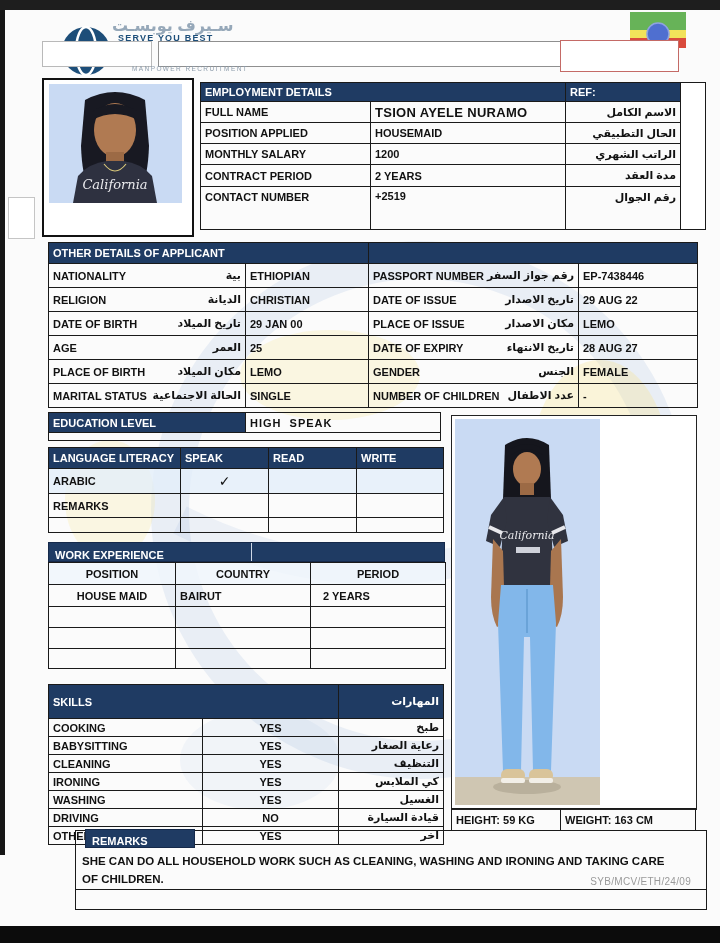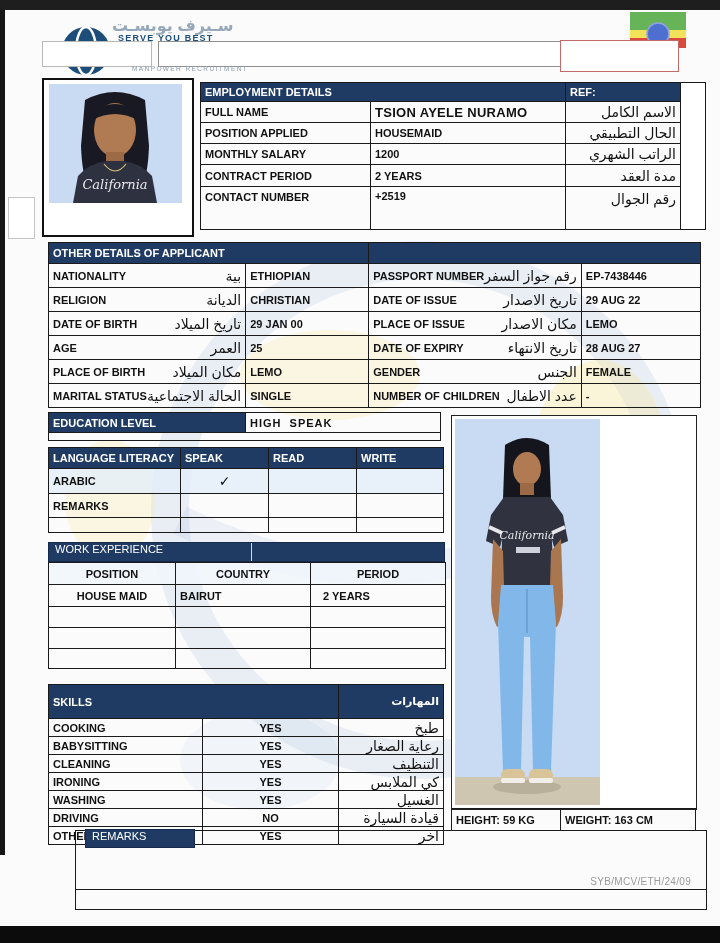--- a/index.html
+++ b/index.html
@@ -24,24 +24,24 @@
   .sidebox{left:8px;top:197px;width:25px;height:40px;background:#fff;border:1px solid #c5c5c5;z-index:2;}
   
   .portrait-frame{left:42px;top:78px;width:148px;height:155px;background:#fff;border:2px solid #111;z-index:3;}
   .portrait{position:absolute;left:5px;top:4px;}
   .bodybox{left:451px;top:415px;width:244px;height:393px;background:#fff;border:1px solid #222;z-index:3;}
   .fullbody{position:absolute;left:3px;top:3px;}
   
   table{border-collapse:collapse;table-layout:fixed;z-index:3;position:absolute;}
   td{border:1px solid #1a1a1a;font-size:11px;color:#111;padding:0 4px;overflow:hidden;white-space:nowrap;vertical-align:middle;}
   .hdr{background:#1f3b63;color:#fff;font-weight:bold;font-size:11px;}
-  .navybar{position:absolute;background:#1f3b63;color:#fff;font-weight:normal;font-size:11px;z-index:3;display:flex;align-items:flex-start;padding:0 6px;box-sizing:border-box;border:1px solid #15294a;}
+  .navybar{position:absolute;background:#1f3b63;color:#fff;font-weight:bold;font-size:11px;z-index:3;display:flex;align-items:flex-end;padding:0 6px;box-sizing:border-box;border:1px solid #15294a;}
   .lblcell{display:flex;justify-content:space-between;align-items:center;height:100%;}
   .lbl-en{font-weight:600;}
-  .lbl-ar{font-weight:normal;font-size:14px;}
+  .lbl-ar{font-weight:bold;font-size:11px;}
   .val{font-weight:bold;}
   .bigval{font-size:13px;font-weight:bold;letter-spacing:.3px;margin-top:7px;}
   .center{text-align:center;}
   .right{text-align:right;}
   .emp-table{left:200px;top:82px;}
   .other-table{left:48px;top:242px;}
   .edu-table{left:48px;top:412px;}
   .lang-table{left:48px;top:447px;}
   .work-table{left:48px;top:562px;}
   .skills-table{left:48px;top:684px;}
@@ -433,20 +433,21 @@
     </tr>
     <tr style="height:18px">
       <td class="lbl-en">OTHER</td>
       <td class="center lbl-en">YES</td>
       <td class="lbl-ar arabic right">اخر</td>
     </tr>
   </tbody>
     </table>
 
   <div class="abs remarks-box">
+    <div class="remarks-text">SHE CAN DO ALL HOUSEHOLD WORK SUCH AS CLEANING, WASHING AND IRONING AND TAKING CARE OF CHILDREN.</div>
     <div class="refcode">SYB/MCV/ETH/24/09</div>
     <div class="remarks-line"></div>
   </div>
   <div class="navybar remarks-hdr">
     <span>REMARKS</span>
   </div>
 
 </div>
 
 </body></html>

